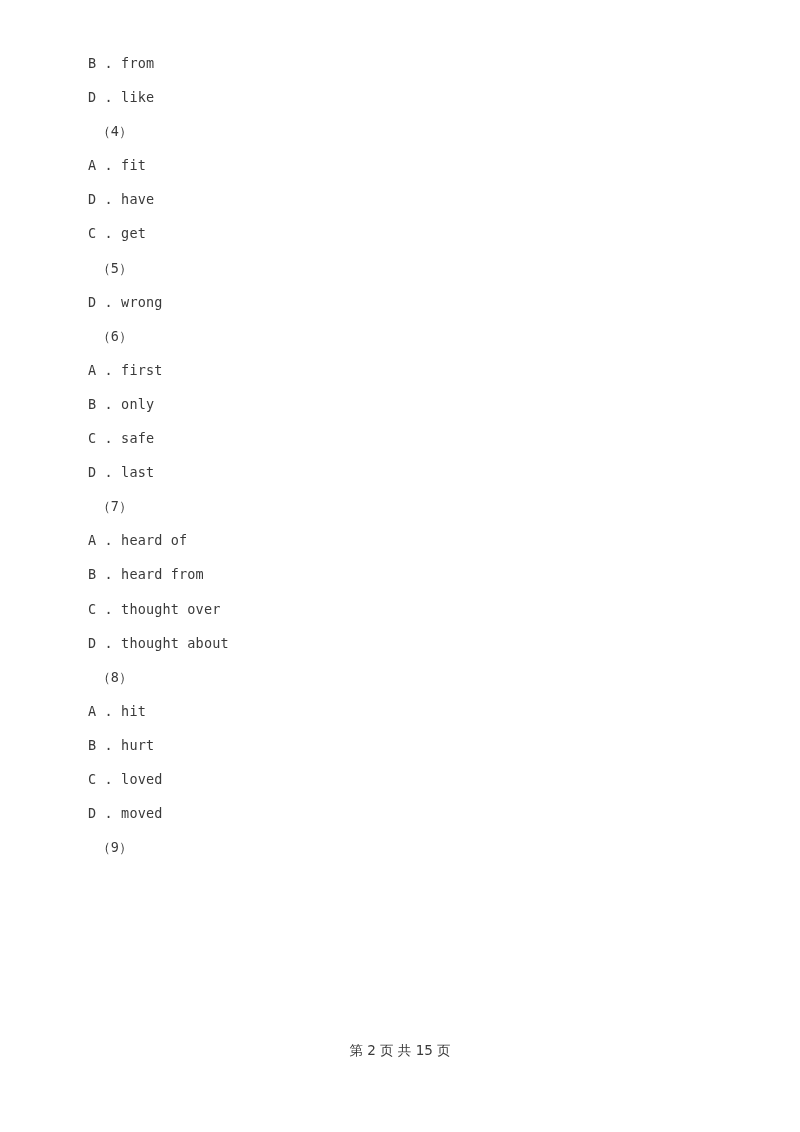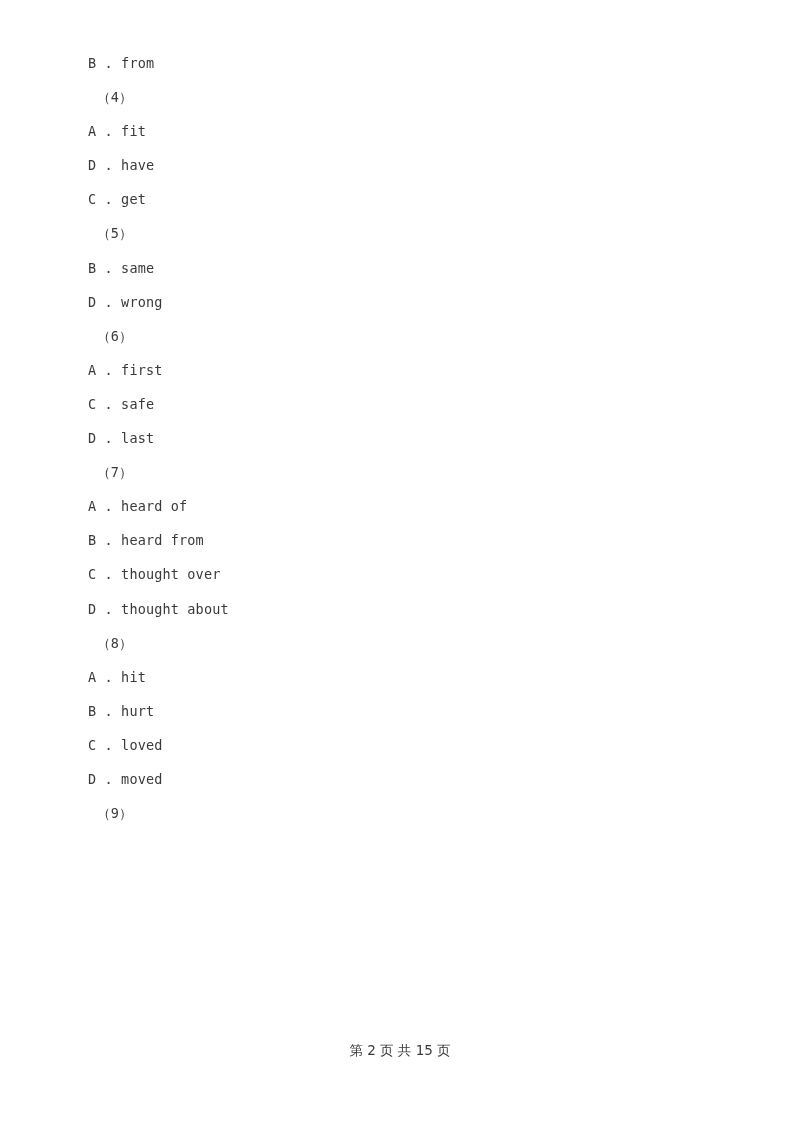--- a/index.html
+++ b/index.html
@@ -66,29 +66,30 @@
     font-family: "DejaVu Sans", "Liberation Sans", sans-serif;
   }
 </style>
 </head>
 <body>
 
 <div id="page">
 
   <div id="content">
       <div class="line option">B . from</div>
+      <div class="line option">D . like</div>
       <div class="line qnum">（4）</div>
       <div class="line option">A . fit</div>
       <div class="line option">D . have</div>
       <div class="line option">C . get</div>
       <div class="line qnum">（5）</div>
-      <div class="line option">B . same</div>
       <div class="line option">D . wrong</div>
       <div class="line qnum">（6）</div>
       <div class="line option">A . first</div>
+      <div class="line option">B . only</div>
       <div class="line option">C . safe</div>
       <div class="line option">D . last</div>
       <div class="line qnum">（7）</div>
       <div class="line option">A . heard of</div>
       <div class="line option">B . heard from</div>
       <div class="line option">C . thought over</div>
       <div class="line option">D . thought about</div>
       <div class="line qnum">（8）</div>
       <div class="line option">A . hit</div>
       <div class="line option">B . hurt</div>

